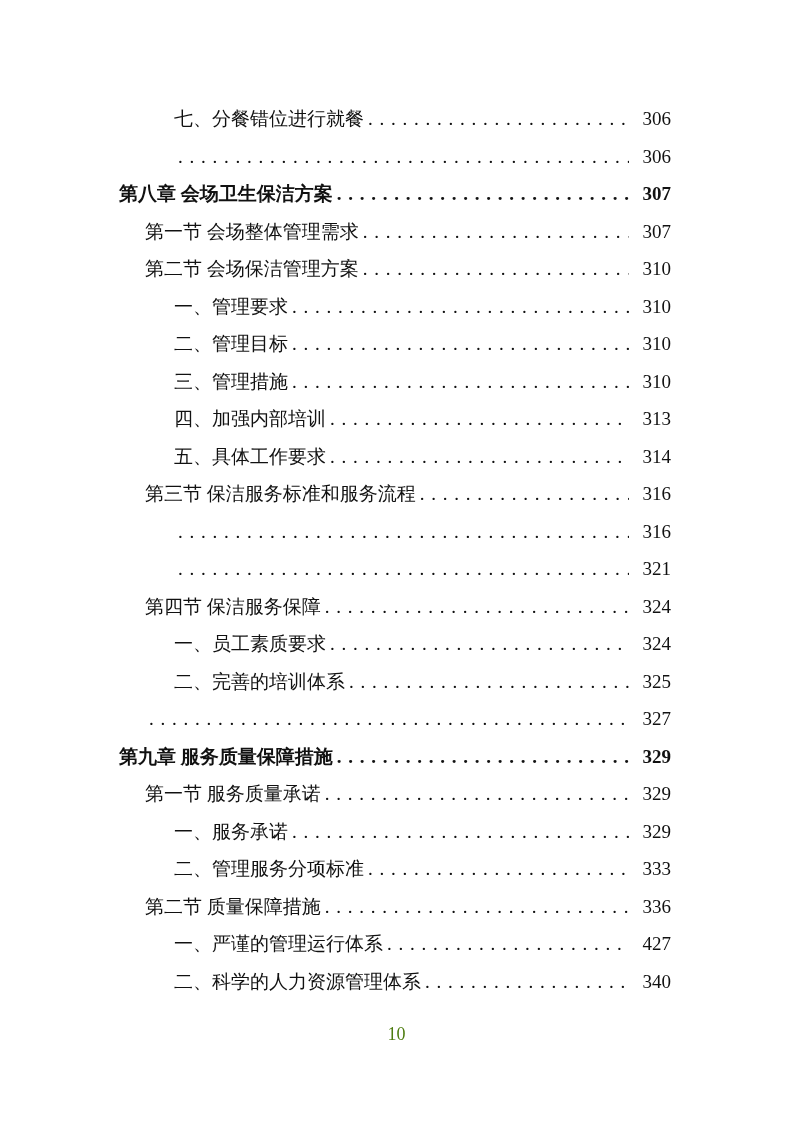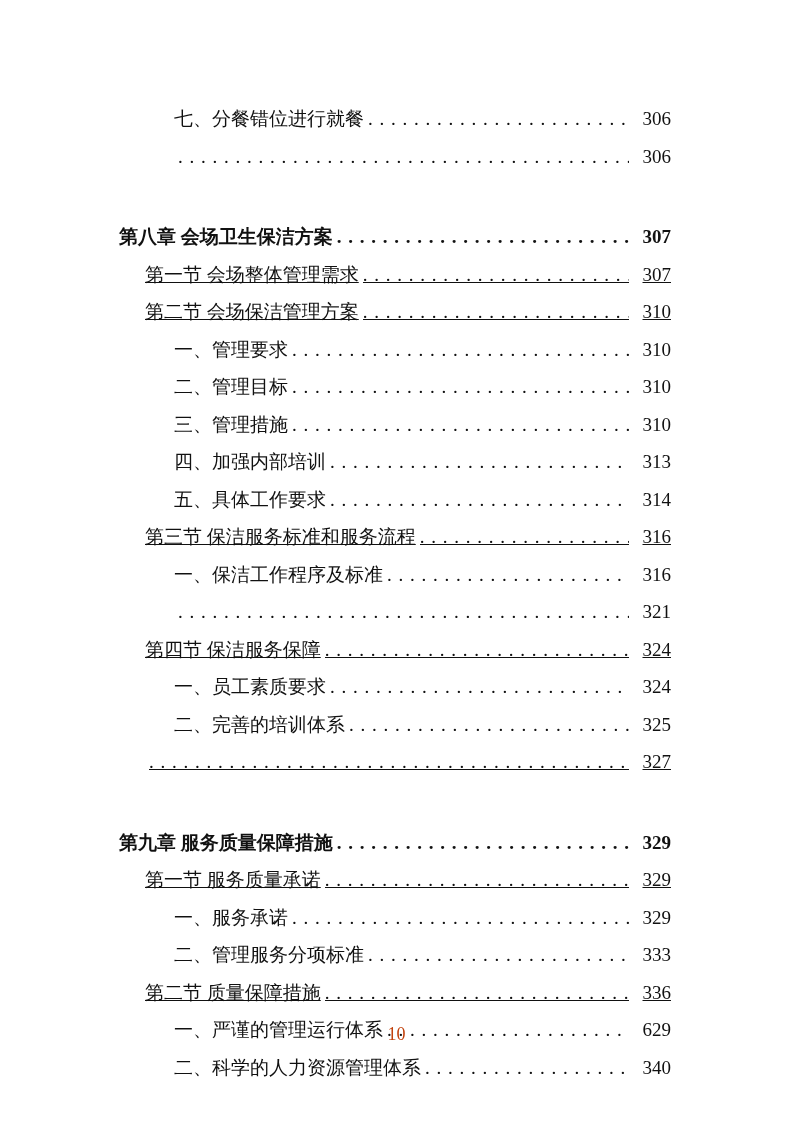--- a/index.html
+++ b/index.html
@@ -24,25 +24,23 @@
   }
   .toc-row {
     display: flex;
     align-items: stretch;
     line-height: 37.5px;
     font-size: 19px;
     white-space: nowrap;
   }
   .toc-row.level-1 {
     font-weight: 700;
-    margin-top: 43px;
   }
   .toc-row.level-2 {
     padding-left: 26px;
-    text-decoration: underline;
   }
   .toc-row.level-3 {
     padding-left: 55px;
   }
   .toc-title {
     flex: 0 0 auto;
   }
   .toc-leader {
     flex: 1 1 auto;
     min-width: 0;
@@ -57,21 +55,21 @@
     min-width: 33px;
     text-align: right;
   }
   .footer {
     position: absolute;
     left: 0;
     right: 0;
     top: 1024px;
     text-align: center;
     font-size: 18px;
-    color: #c2410c;
+    color: #4d7c0f;
   }
 </style>
 </head>
 <body>
 
 <div class="page">
   <div class="toc" id="toc">
   <div class="toc-row level-3">
     <span class="toc-title">七、分餐错位进行就餐</span>
     <span class="toc-leader"><span class="dots">. . . . . . . . . . . . . . . . . . . . . . . . . . . . . . . . . . . . . . . . . . . . . . . . . . . . . . . . . . . . . . . . . . . . . . . . . . . . . . . . . . . . . . . . . . </span></span>
@@ -131,21 +129,20 @@
     <span class="toc-page">314</span>
   </div>
 
   <div class="toc-row level-2">
     <span class="toc-title">第三节 保洁服务标准和服务流程</span>
     <span class="toc-leader"><span class="dots">. . . . . . . . . . . . . . . . . . . . . . . . . . . . . . . . . . . . . . . . . . . . . . . . . . . . . . . . . . . . . . . . . . . . . . . . . . . . . . . . . . . . . . . . . . </span></span>
     <span class="toc-page">316</span>
   </div>
 
   <div class="toc-row level-3">
-    <span class="toc-title">一、保洁工作程序及标准</span>
     <span class="toc-leader"><span class="dots">. . . . . . . . . . . . . . . . . . . . . . . . . . . . . . . . . . . . . . . . . . . . . . . . . . . . . . . . . . . . . . . . . . . . . . . . . . . . . . . . . . . . . . . . . . </span></span>
     <span class="toc-page">316</span>
   </div>
 
   <div class="toc-row level-3">
     <span class="toc-leader"><span class="dots">. . . . . . . . . . . . . . . . . . . . . . . . . . . . . . . . . . . . . . . . . . . . . . . . . . . . . . . . . . . . . . . . . . . . . . . . . . . . . . . . . . . . . . . . . . </span></span>
     <span class="toc-page">321</span>
   </div>
 
   <div class="toc-row level-2">
@@ -197,21 +194,21 @@
 
   <div class="toc-row level-2">
     <span class="toc-title">第二节 质量保障措施</span>
     <span class="toc-leader"><span class="dots">. . . . . . . . . . . . . . . . . . . . . . . . . . . . . . . . . . . . . . . . . . . . . . . . . . . . . . . . . . . . . . . . . . . . . . . . . . . . . . . . . . . . . . . . . . </span></span>
     <span class="toc-page">336</span>
   </div>
 
   <div class="toc-row level-3">
     <span class="toc-title">一、严谨的管理运行体系</span>
     <span class="toc-leader"><span class="dots">. . . . . . . . . . . . . . . . . . . . . . . . . . . . . . . . . . . . . . . . . . . . . . . . . . . . . . . . . . . . . . . . . . . . . . . . . . . . . . . . . . . . . . . . . . </span></span>
-    <span class="toc-page">629</span>
+    <span class="toc-page">427</span>
   </div>
 
   <div class="toc-row level-3">
     <span class="toc-title">二、科学的人力资源管理体系</span>
     <span class="toc-leader"><span class="dots">. . . . . . . . . . . . . . . . . . . . . . . . . . . . . . . . . . . . . . . . . . . . . . . . . . . . . . . . . . . . . . . . . . . . . . . . . . . . . . . . . . . . . . . . . . </span></span>
     <span class="toc-page">340</span>
   </div>
 </div>
   <div class="footer">
     <span>10</span>

